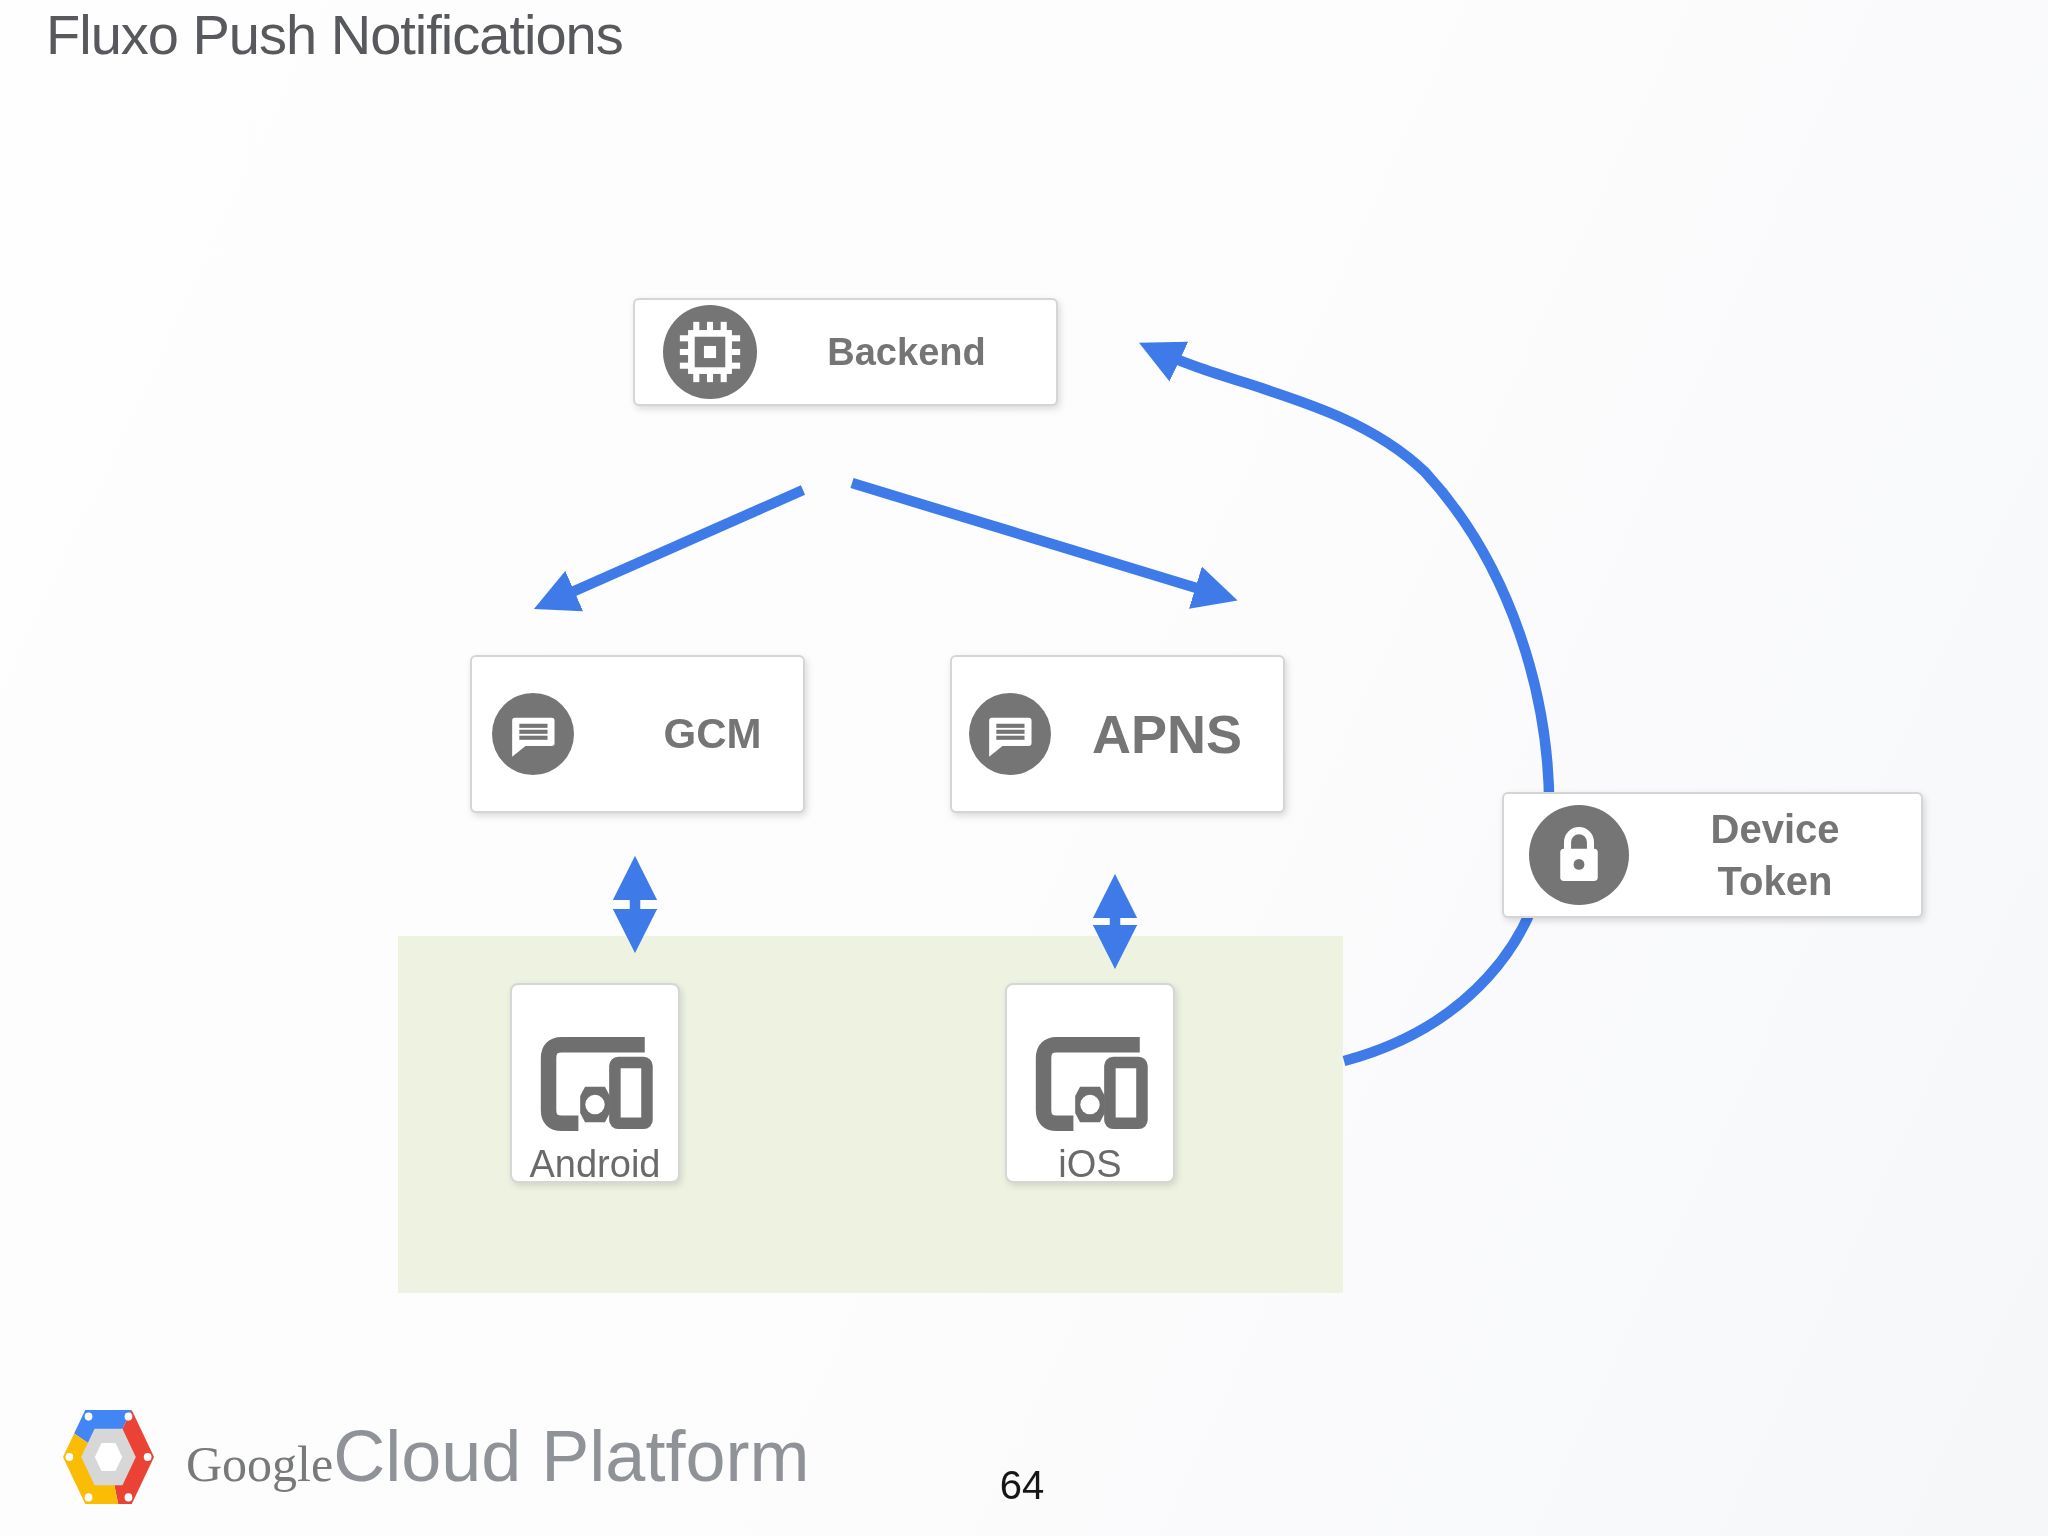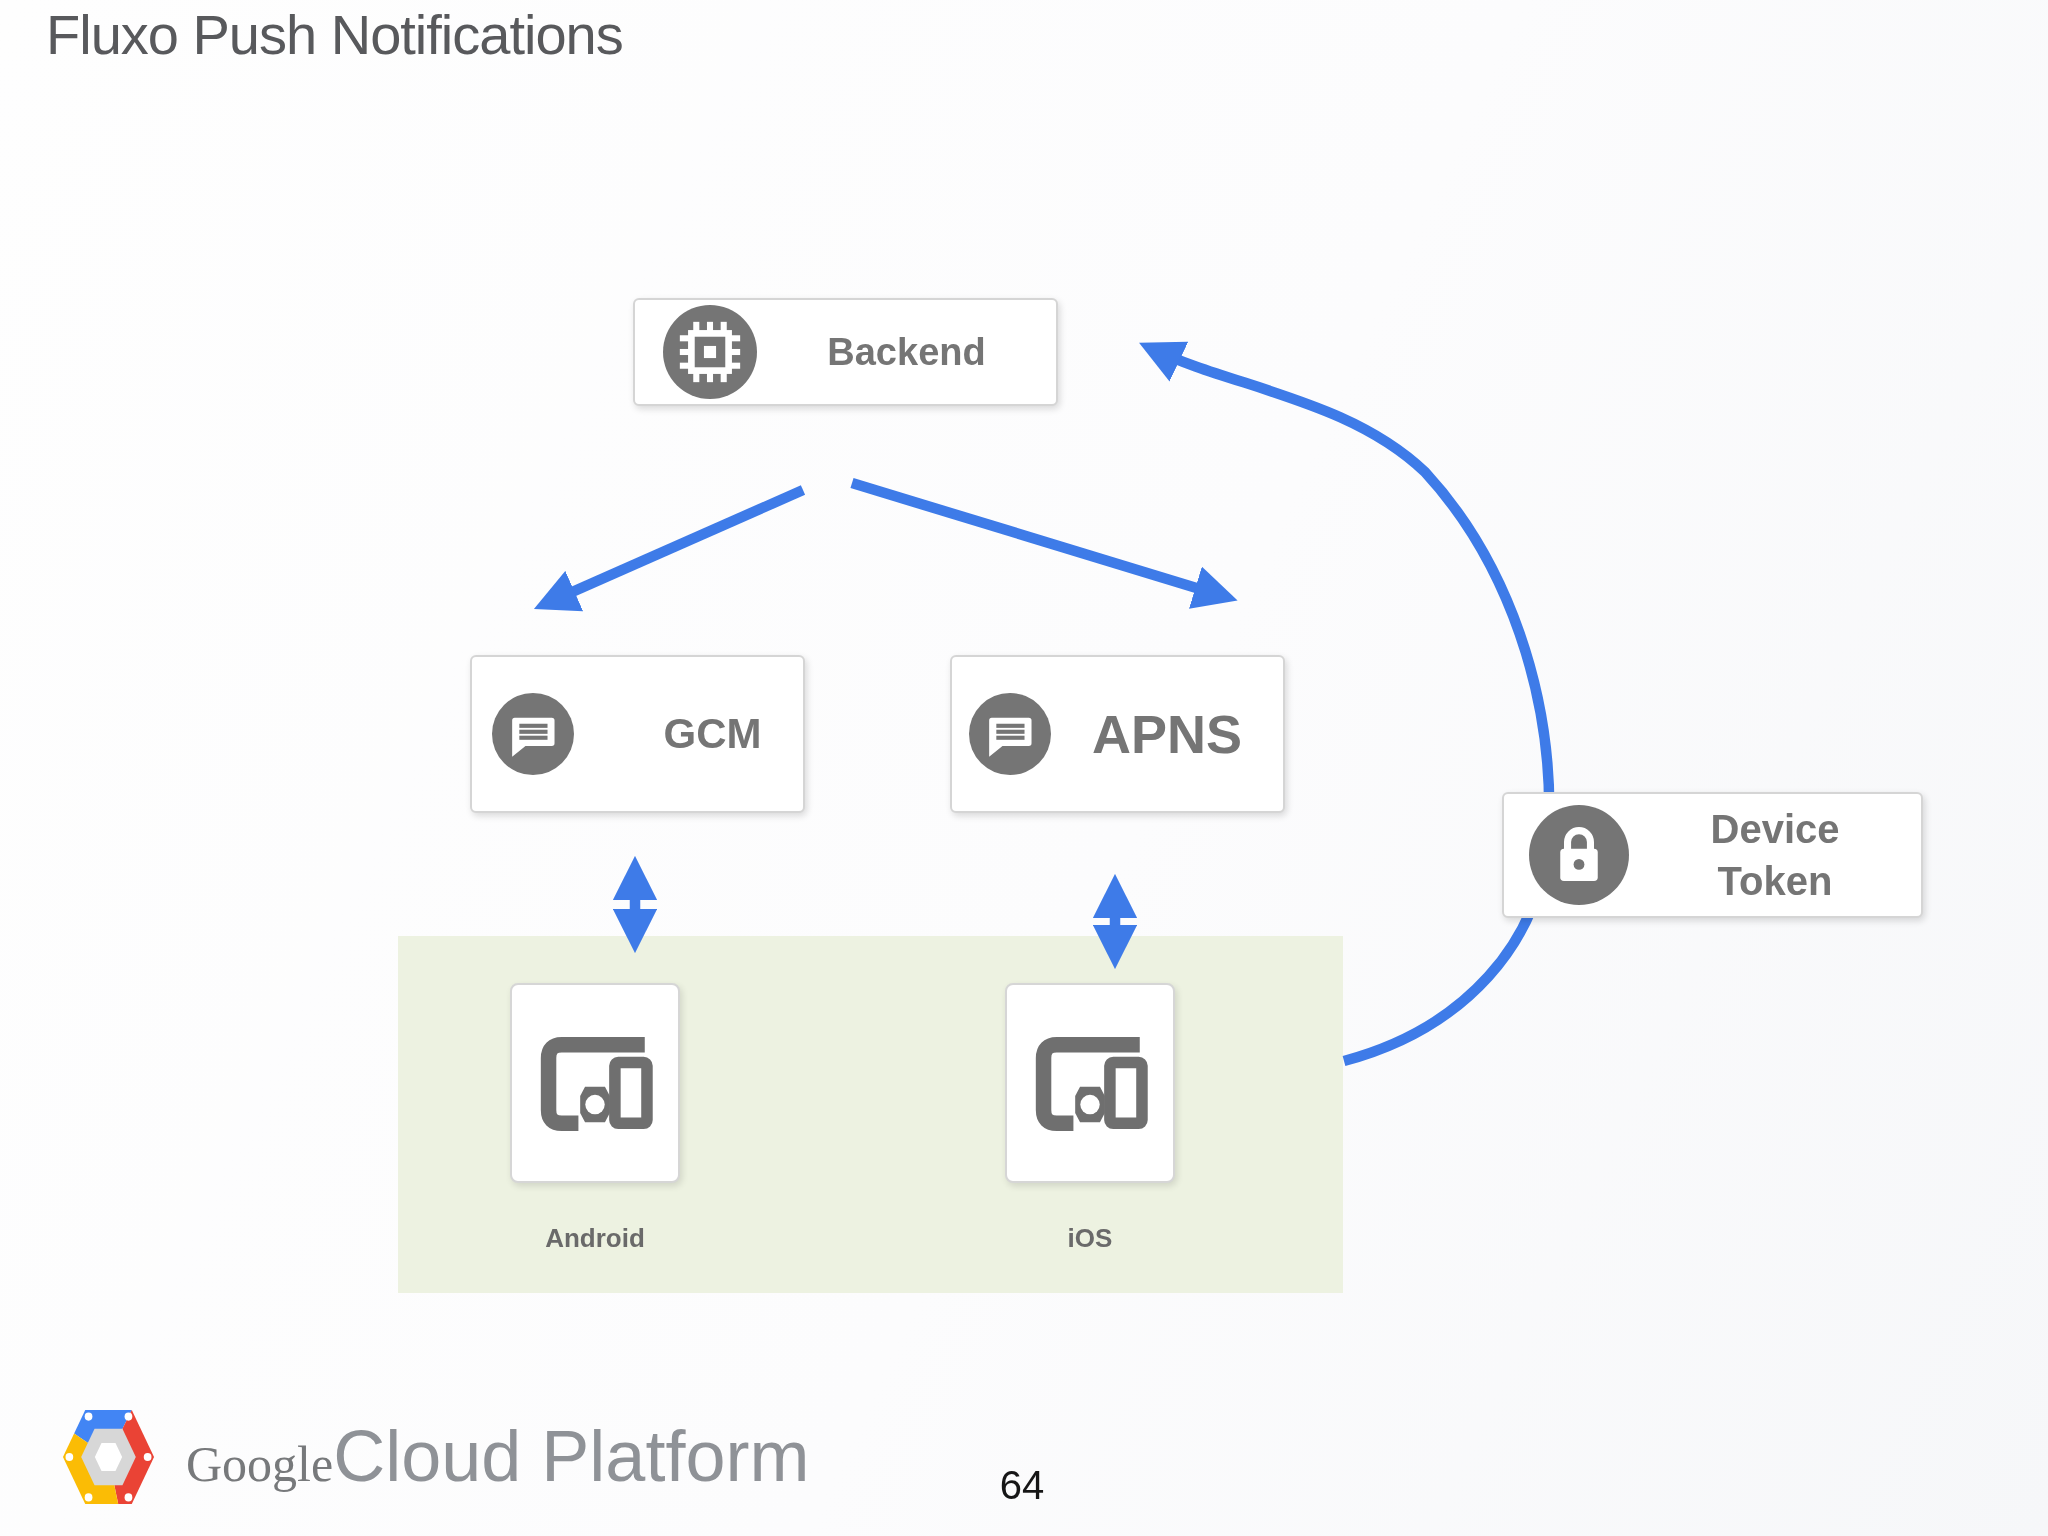--- a/index.html
+++ b/index.html
@@ -43,22 +43,22 @@
   .device-card{
     position:absolute;z-index:2;width:170px;height:200px;
     background:#ffffff;border:2px solid #d6d6d6;border-radius:8px;
     box-shadow:2px 3px 7px rgba(0,0,0,0.12);
     display:flex;align-items:center;justify-content:center;
     box-sizing:border-box;
   }
   .card-android{left:510px;top:983px;}
   .card-ios{left:1005px;top:983px;}
   .device-label{
-    position:absolute;z-index:2;width:170px;top:1223px;
-    text-align:center;font-size:26px;color:#6a6a6a;font-weight:700;
+    position:absolute;z-index:2;width:170px;top:1143px;
+    text-align:center;font-size:38px;color:#6a6a6a;font-weight:400;
   }
   .label-android{left:510px;}
   .label-ios{left:1005px;}
   .footer-logo-icon{position:absolute;left:62px;top:1408px;z-index:2;}
   .footer-text{
     position:absolute;left:186px;top:1420px;z-index:2;white-space:nowrap;line-height:1;
   }
   .g-serif{font-family:"Liberation Serif",serif;font-size:50px;color:#77797b;}
   .g-sans{font-family:"Liberation Sans",sans-serif;font-weight:300;font-size:72px;color:#8f9297;}
   .page-number{

